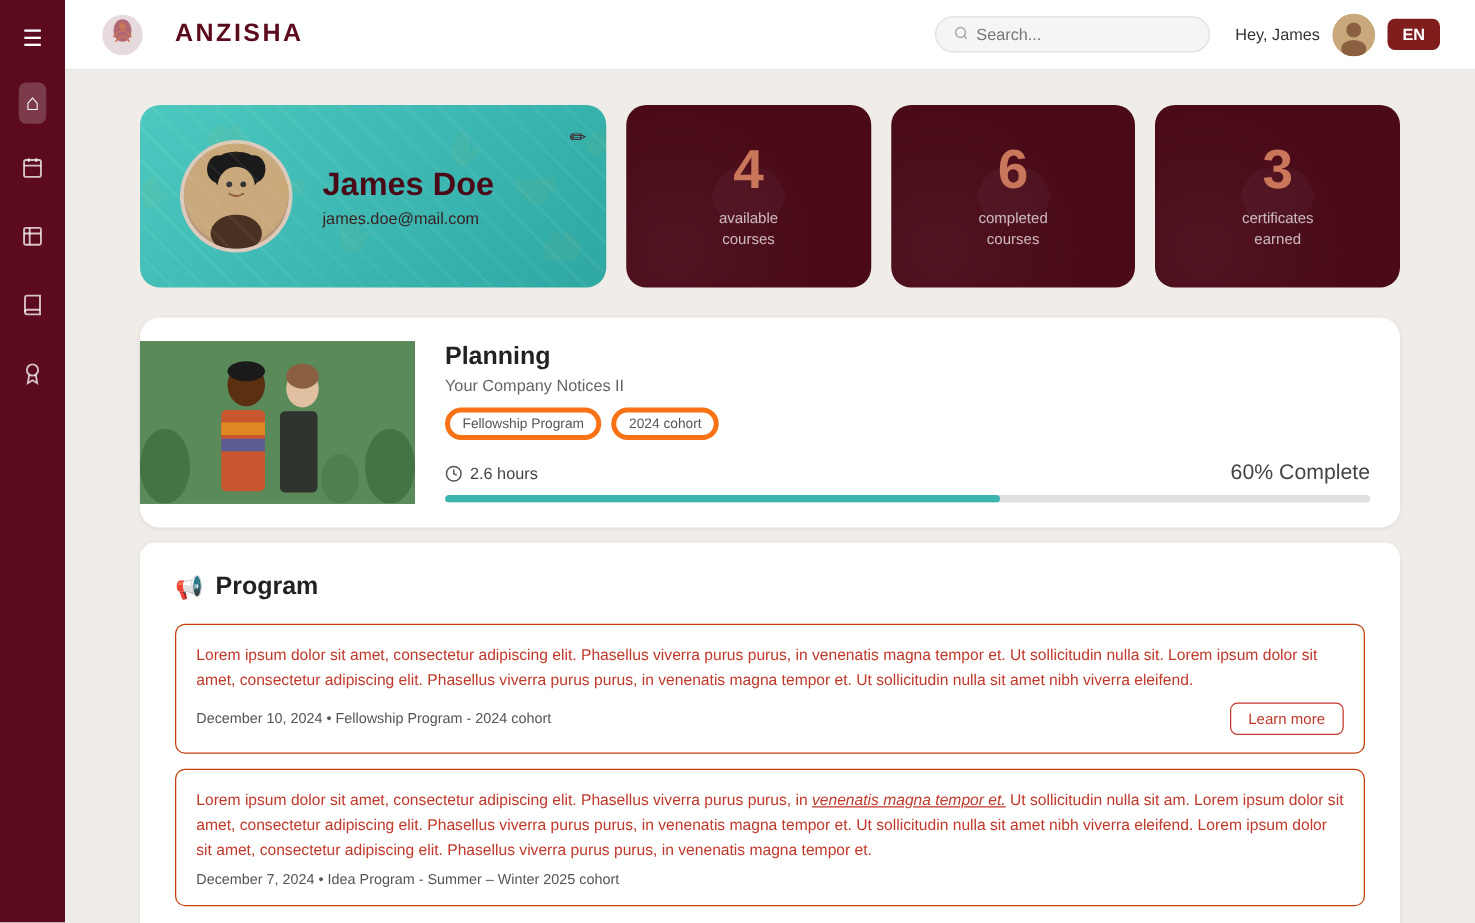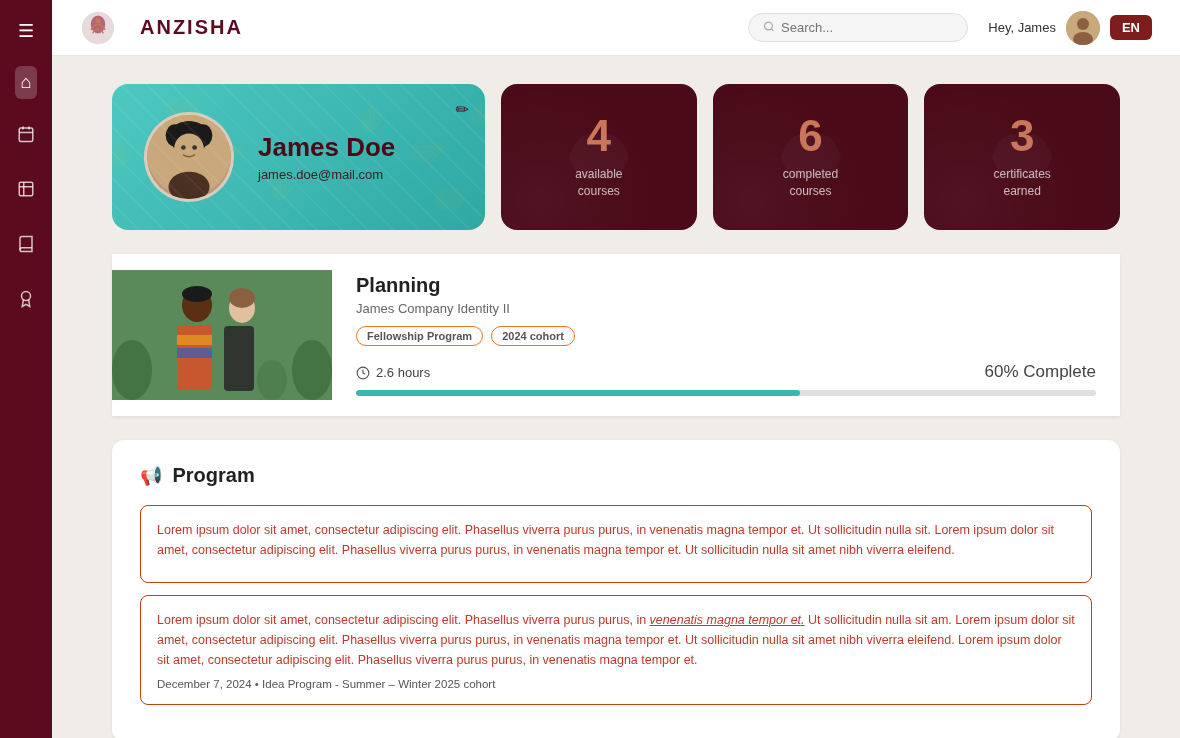--- a/index.html
+++ b/index.html
@@ -238,27 +238,27 @@
       color: rgba(255,255,255,0.7);
       text-align: center;
       margin-top: 8px;
       line-height: 1.4;
       z-index: 1;
     }
 
     
     .course-card {
       background: #fff;
-      border-radius: 0;
+      border-radius: 16px;
       display: flex;
       align-items: center;
       gap: 0;
       padding: 0;
       overflow: hidden;
-      margin-bottom: 24px;
+      margin-bottom: 12px;
       box-shadow: 0 1px 4px rgba(0,0,0,0.07);
     }
     .course-image {
       width: 220px;
       height: 130px;
       flex-shrink: 0;
       background: #5a7a5a;
       overflow: hidden;
       display: flex;
       align-items: center;
@@ -278,26 +278,25 @@
       color: #666;
       margin-top: 4px;
       margin-bottom: 10px;
     }
     .course-tags {
       display: flex;
       gap: 8px;
       margin-bottom: 16px;
     }
     .tag {
-      border: 1px solid #f97316;
+      border: 4px solid #f97316;
       border-radius: 20px;
       padding: 3px 10px;
       font-size: 11px;
       color: #555;
-      font-weight: bold;
     }
     .course-meta {
       display: flex;
       align-items: center;
       justify-content: space-between;
     }
     .course-duration {
       display: flex;
       align-items: flex-end;
       gap: 6px;
@@ -547,21 +546,21 @@
 
           <ellipse cx="130" cy="28" rx="13" ry="10" fill="#8b6040"></ellipse>
 
           <ellipse cx="20" cy="100" rx="20" ry="30" fill="#3a6a3a" opacity="0.7"></ellipse>
           <ellipse cx="200" cy="100" rx="20" ry="30" fill="#3a6a3a" opacity="0.7"></ellipse>
           <ellipse cx="160" cy="110" rx="15" ry="20" fill="#4a7a4a" opacity="0.7"></ellipse>
         </svg>
       </div>
       <div class="course-info">
         <div class="course-title">Planning</div>
-        <div class="course-subtitle">James Company Identity II</div>
+        <div class="course-subtitle">Your Company Notices II</div>
         <div class="course-tags">
           <span class="tag">Fellowship Program</span>
           <span class="tag">2024 cohort</span>
         </div>
         <div class="course-meta">
           <div class="course-duration">
             <svg width="14" height="14" viewBox="0 0 24 24" fill="none" stroke="#555" stroke-width="2">
                 <circle cx="12" cy="12" r="10"></circle>
                 <polyline points="12 6 12 12 16 14"></polyline>
               </svg>
@@ -576,20 +575,28 @@
     </div>
 
     <div class="notices-card">
       <div class="notices-title">
         <span style="color:#c0392b; font-size:18px;">📢</span>
         <span>Program</span>
       </div>
 
       <div class="notice-item">
         <div class="notice-text">Lorem ipsum dolor sit amet, consectetur adipiscing elit. Phasellus viverra purus purus, in venenatis magna tempor et. Ut sollicitudin nulla sit. Lorem ipsum dolor sit amet, consectetur adipiscing elit. Phasellus viverra purus purus, in venenatis magna tempor et. Ut sollicitudin nulla sit amet nibh viverra eleifend.</div>
+        <div class="notice-meta">
+          <div class="notice-date-link">
+            <span>December 10, 2024</span>
+            <span> • </span>
+            <a href="#">Fellowship Program - 2024 cohort</a>
+          </div>
+          <button class="learn-more-btn">Learn more</button>
+        </div>
       </div>
 
       <div class="notice-item">
         <div class="notice-text">
           Lorem ipsum dolor sit amet, consectetur adipiscing elit. Phasellus viverra purus purus, in <span class="underline" style="text-decoration:underline">venenatis magna tempor et.</span> Ut sollicitudin nulla sit am. Lorem ipsum dolor sit amet, consectetur adipiscing elit. Phasellus viverra purus purus, in venenatis magna tempor et. Ut sollicitudin nulla sit amet nibh viverra eleifend. Lorem ipsum dolor sit amet, consectetur adipiscing elit. Phasellus viverra purus purus, in venenatis magna tempor et.
         </div>
         <div class="notice-meta">
           <div class="notice-date-link">
             <span>December 7, 2024</span>
             <span> • </span>

